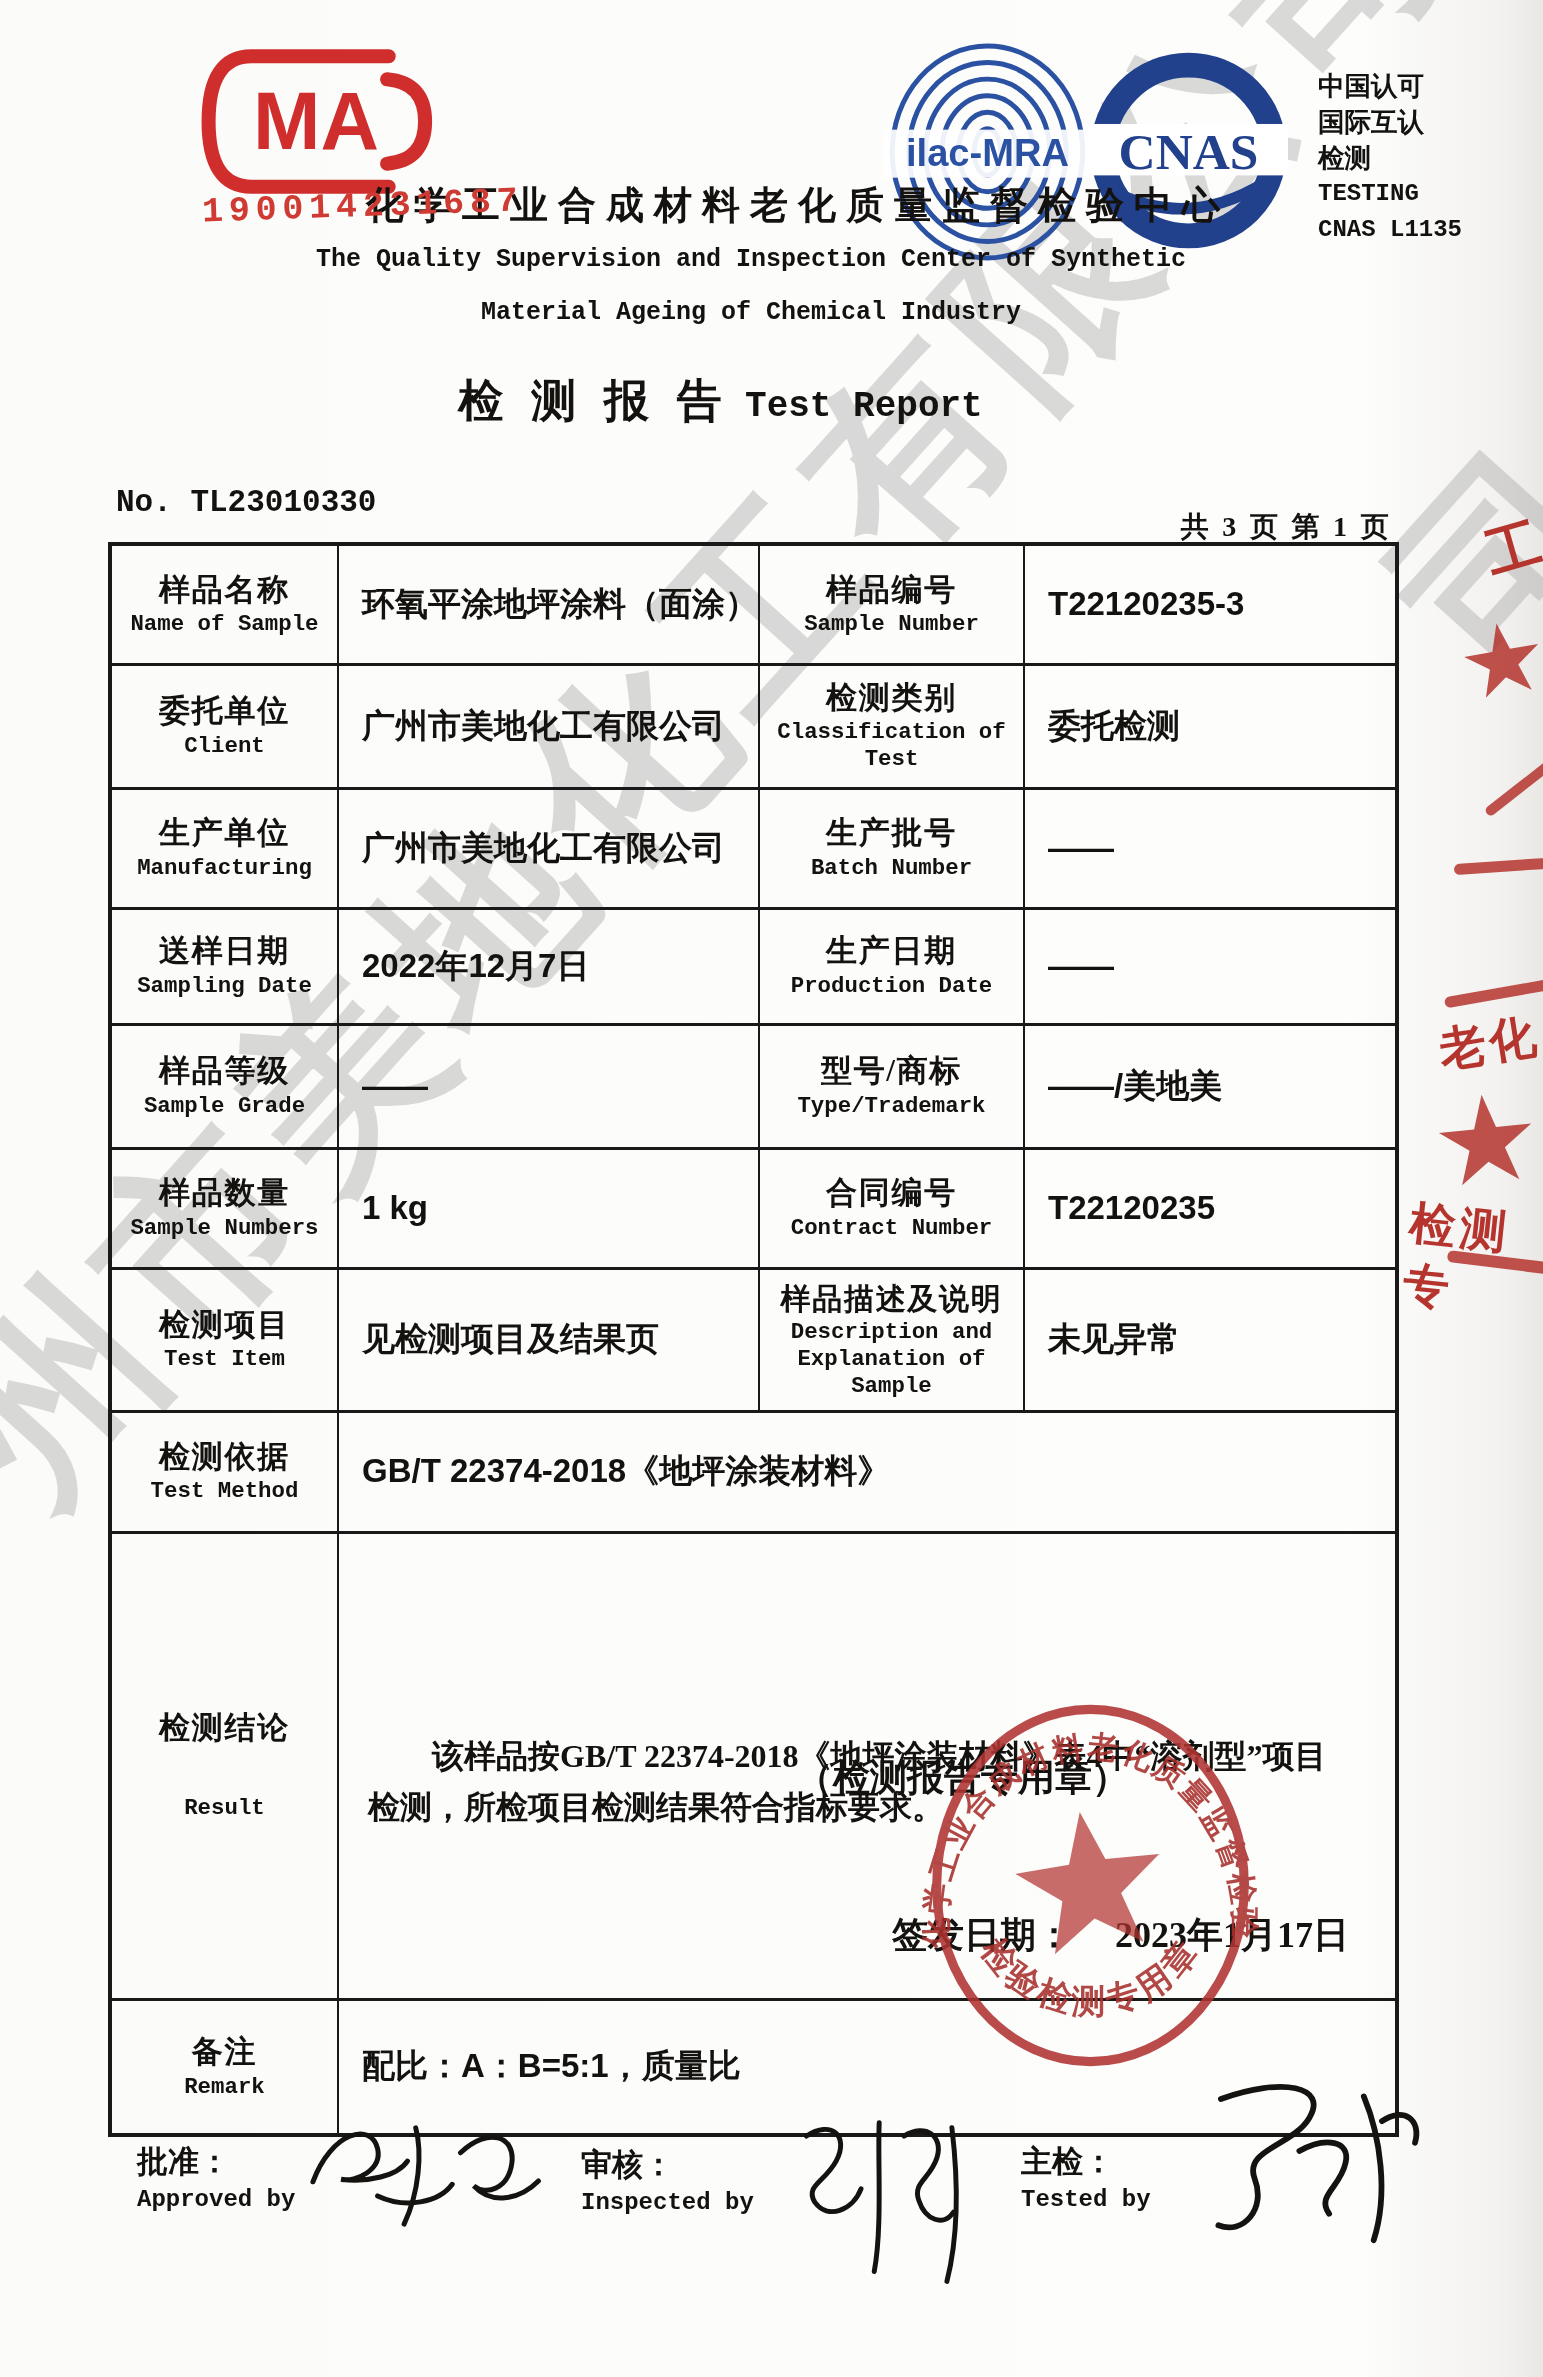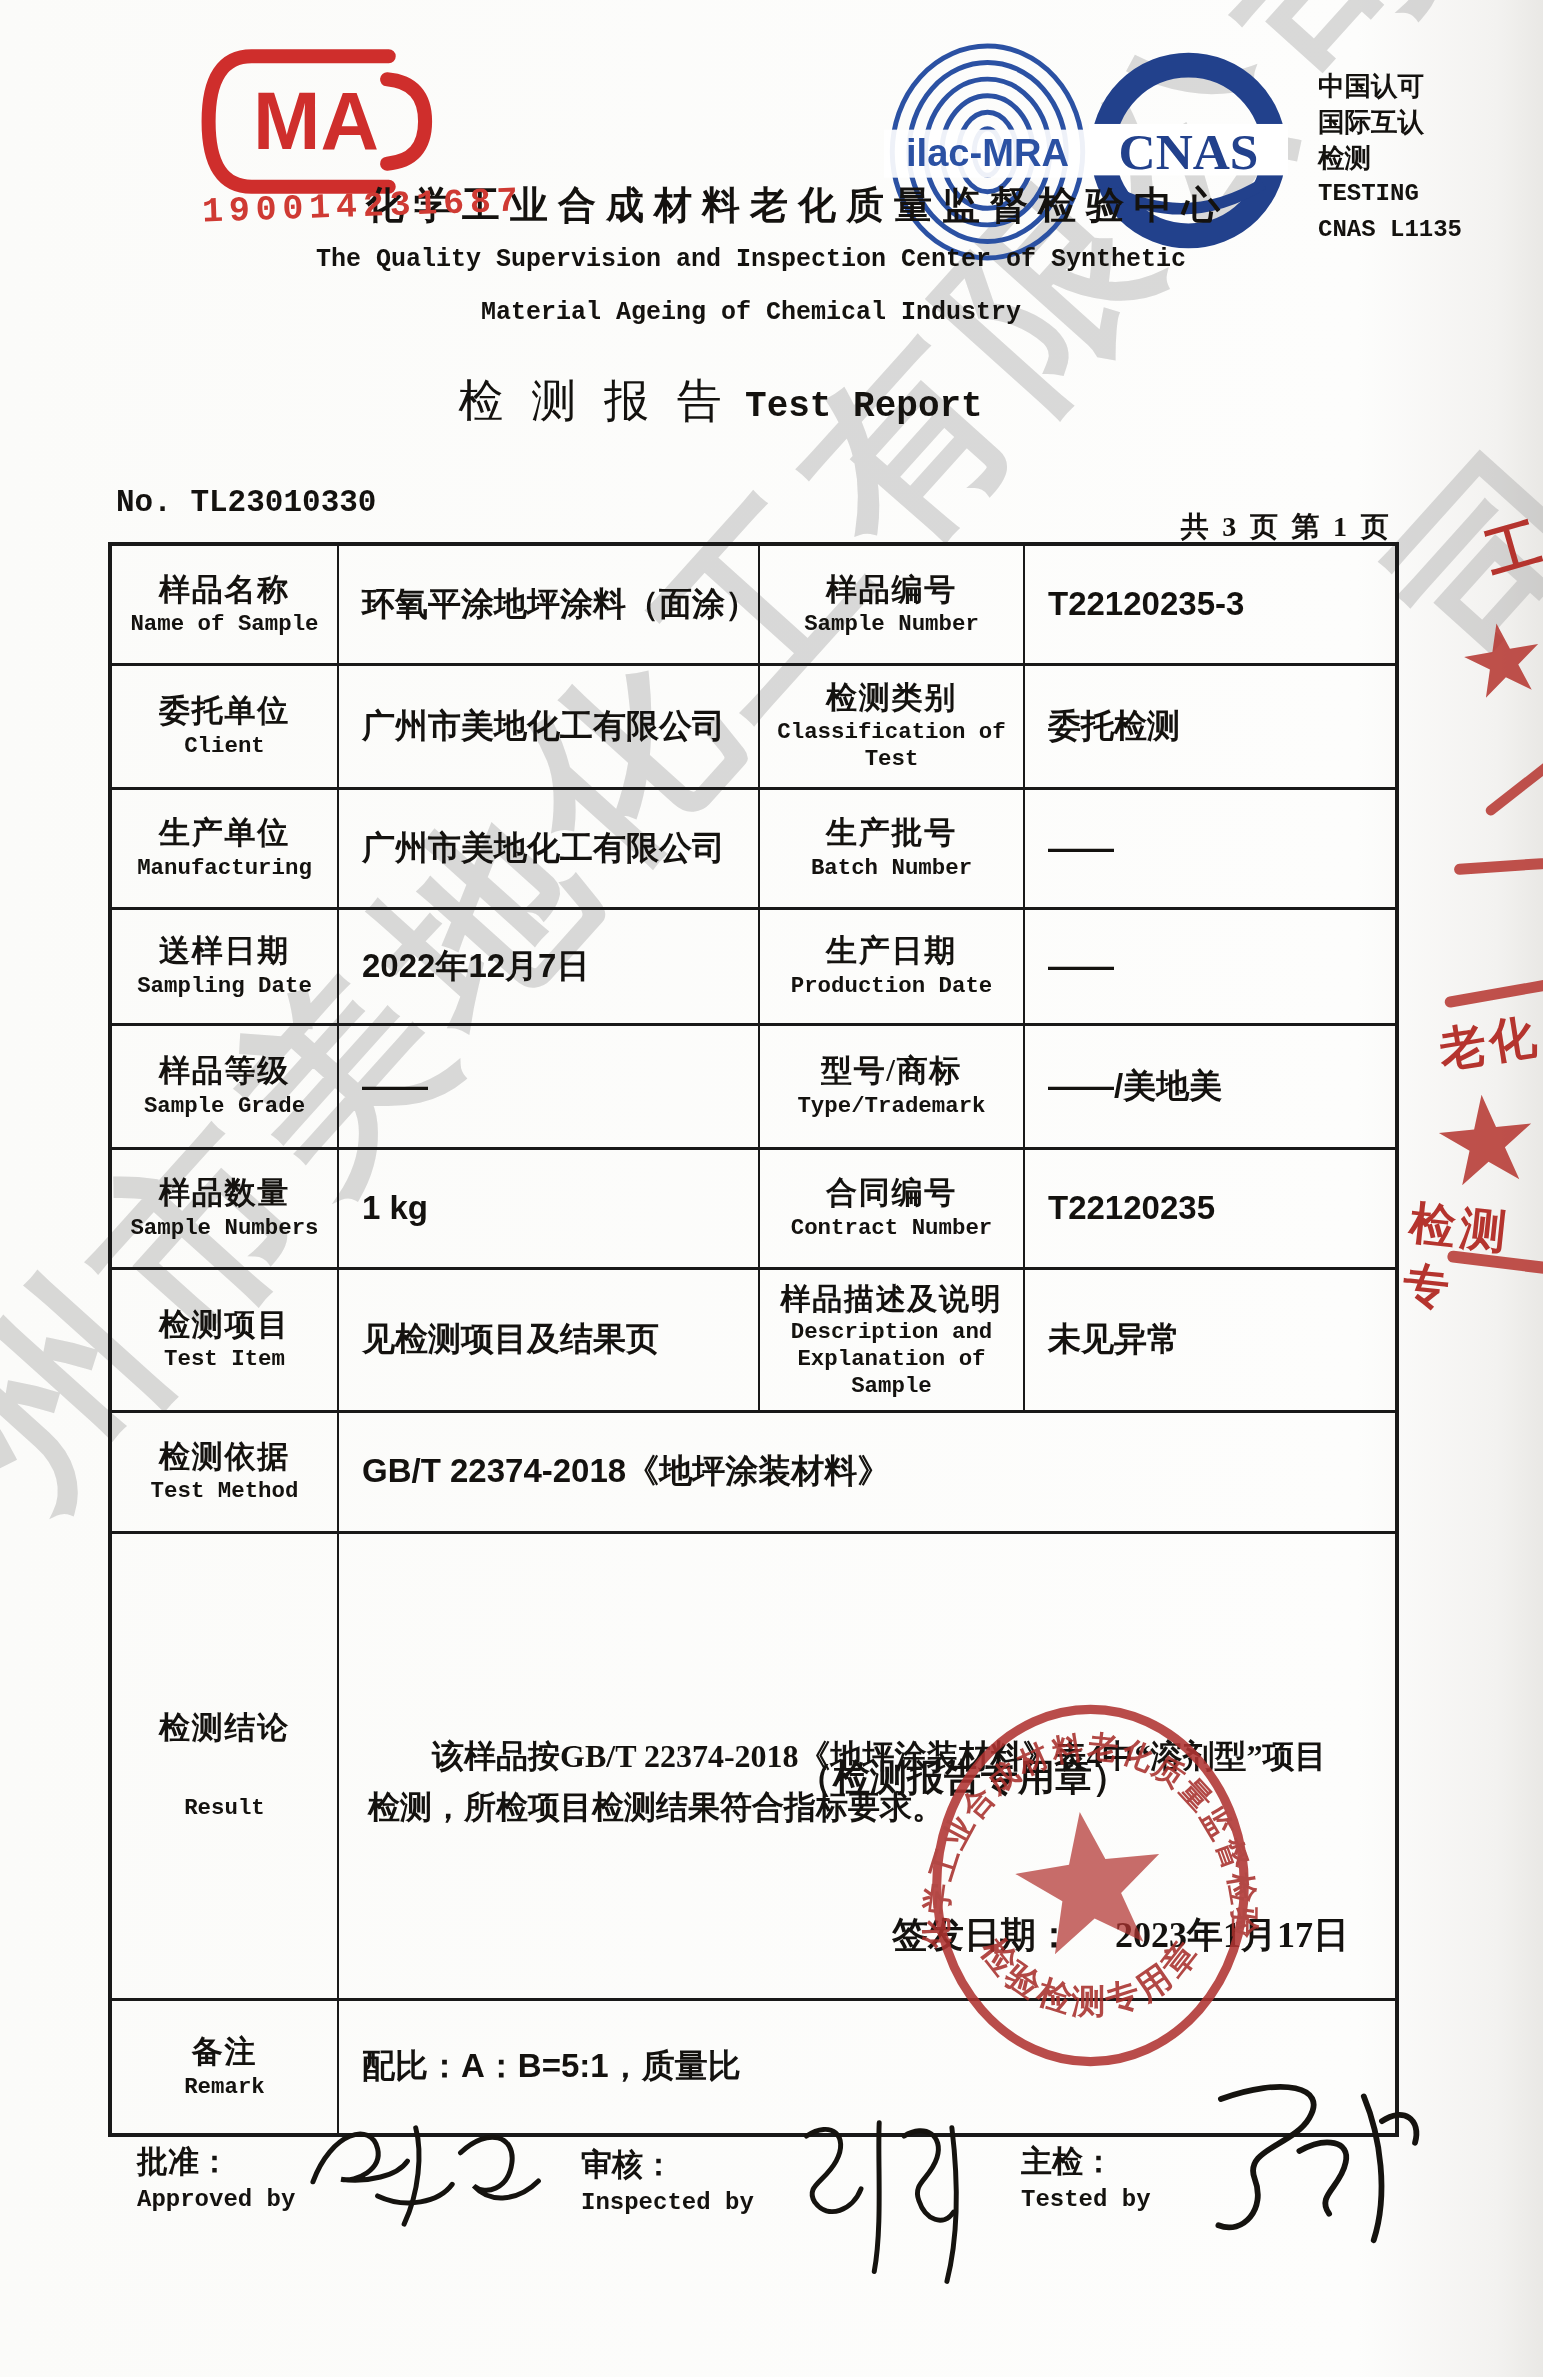--- a/index.html
+++ b/index.html
@@ -21,21 +21,21 @@
   .org-en{position:absolute;left:108px;width:1286px;text-align:center;z-index:1;
           font-size:25px;font-weight:700;}
   #org-en1{top:245px;}
   #org-en2{top:298px;}
   #accred{position:absolute;left:1318px;top:68px;z-index:2;font-size:26.5px;font-weight:700;
           line-height:36px;}
   #accred .en{font-size:24px;}
 
   
   #title-line{position:absolute;left:108px;top:371px;width:1225px;text-align:center;z-index:1;}
-  #title-cn{font-size:45px;font-weight:400;letter-spacing:8.3px;}
+  #title-cn{font-size:45px;font-weight:700;letter-spacing:8.3px;}
   #title-en{font-size:36px;font-weight:700;margin-left:11.6px;}
   #no-line{position:absolute;left:116px;top:485px;font-size:31px;font-weight:700;z-index:1;}
   #page-info{position:absolute;right:151px;top:508px;font-size:28px;font-weight:700;
              letter-spacing:3.3px;z-index:1;}
 
   
   #tbl{position:absolute;left:108px;top:542px;z-index:1;border-collapse:collapse;
        border:4.1px solid #191919;}
   #tbl td{border-left:2.5px solid #191919;border-right:2.5px solid #191919;
           border-top:3.3px solid #191919;border-bottom:3.3px solid #191919;

